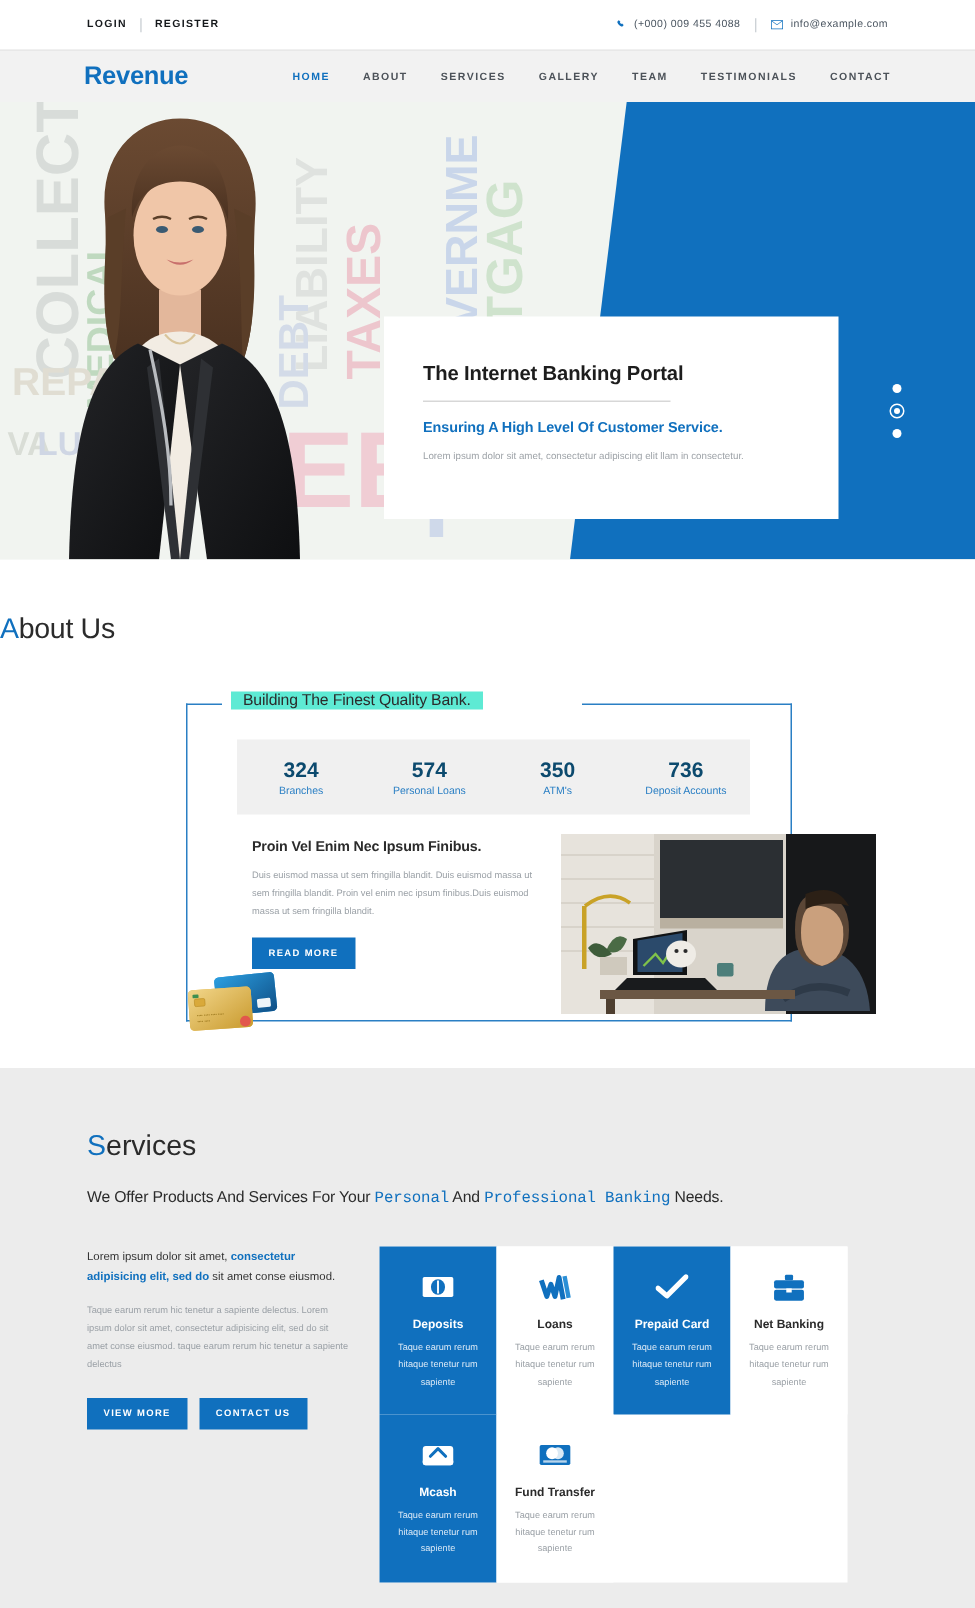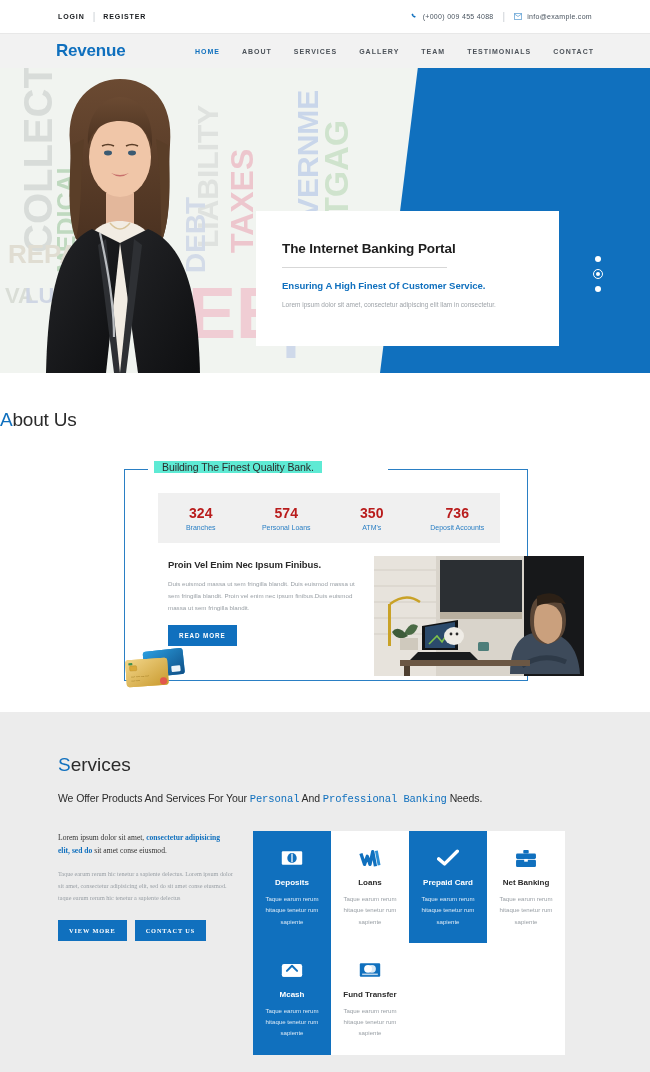--- a/index.html
+++ b/index.html
@@ -86,21 +86,21 @@
   .frame-top-r { position: absolute; right: 64px; top: 8px; width: 140px; height: 1px; background:#2a7fc4; }
   .frame-heading {
     position: absolute; left: 96px; top: 0; font-size: 10.5px; color: #2b2b2b;
     background: #5eead4; padding: 0 8px; letter-spacing: -.1px;
   }
   .stats {
     position: absolute; left: 100px; right: 92px; top: 32px; height: 50px;
     background: #f0f0f0; display: flex; align-items: center;
   }
   .stat { flex: 1; text-align: center; }
-  .stat-num { font-size: 14px; font-weight: bold; color: #b91c1c; }
+  .stat-num { font-size: 14px; font-weight: bold; color: #0c4a6e; }
   .stat-lbl { font-size: 7px; color: #2a7fc4; margin-top: 3px; }
 
   .about-body { position: absolute; left: 110px; top: 98px; width: 188px; }
   .ab-title { font-size: 9.5px; font-weight: bold; color: #2b2b2b; letter-spacing: -.1px; }
   .ab-text { font-size: 6.2px; color: #9aa0a6; line-height: 1.95; margin-top: 8px; }
   .btn {
     display: inline-block; background: #1070be; color: #fff;
     font-size: 6.3px; font-weight: bold; letter-spacing: .9px;
     padding: 7px 11px; text-decoration: none; margin-top: 11px;
   }
@@ -108,21 +108,21 @@
     position: absolute; right: 8px; top: 95px; width: 210px; height: 120px;
     overflow: hidden; background:#2a2b2d;
   }
   .cards-img { position: absolute; left: 58px; top: 184px; width: 72px; height: 46px; }
 
   
   .services { background: #ececec; padding: 42px 58px 30px 58px; }
   .svc-lead { font-size: 10.5px; color: #2b2b2b; margin-top: 16px; letter-spacing: -.1px; }
   .svc-lead a { color: #1070be; text-decoration: none; font-family: Liberation Mono, monospace; }
   .svc-wrap { display: flex; gap: 20px; margin-top: 26px; }
-  .svc-left { width: 175px; font-family: Liberation Serif, serif; }
+  .svc-left { width: 175px; }
   .sl-title { font-size: 7.6px; color: #333; line-height: 1.75; }
   .sl-title .hl { color: #1070be; font-weight: bold; }
   .sl-text { font-size: 6.2px; color: #9aa0a6; line-height: 1.95; margin-top: 10px; }
   .sl-btns { display: flex; gap: 8px; margin-top: 16px; }
 
   .svc-grid { display: grid; grid-template-columns: repeat(4, 1fr); width: 312px; background: #ffffff; }
   .card { padding: 14px 10px 16px 10px; text-align: center; background: #ffffff; }
   .card.blue { background: #1070be; }
   .card-ico { height: 26px; display: flex; align-items: center; justify-content: center; }
   .card-title { font-size: 8px; font-weight: bold; color: #2b2b2b; margin-top: 7px; }
@@ -240,21 +240,21 @@
 
         <path d="M78 160 C86 196 92 230 92 264" stroke="#b9bcc0" stroke-width="2.2" fill="none"></path>
 
         <path d="M88 150 q10 12 20 0" stroke="#d9c49a" stroke-width="1.4" fill="none"></path>
       </svg>
     </div>
 
     <div class="hero-card">
       <div class="hero-title">The Internet Banking Portal</div>
       <div class="hero-rule"></div>
-      <div class="hero-sub">Ensuring A High Finest Of Customer Service.</div>
+      <div class="hero-sub">Ensuring A High Level Of Customer Service.</div>
       <div class="hero-text">Lorem ipsum dolor sit amet, consectetur adipiscing elit llam in consectetur.</div>
     </div>
 
     <div class="dots">
       <span class="dot"></span>
       <span class="dot active">
           <i></i>
         </span>
       <span class="dot"></span>
     </div>

